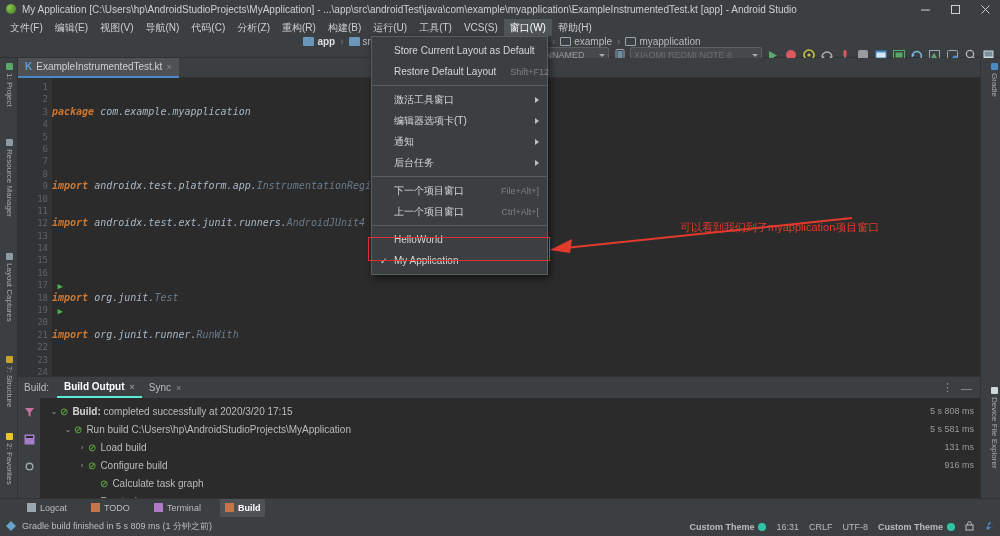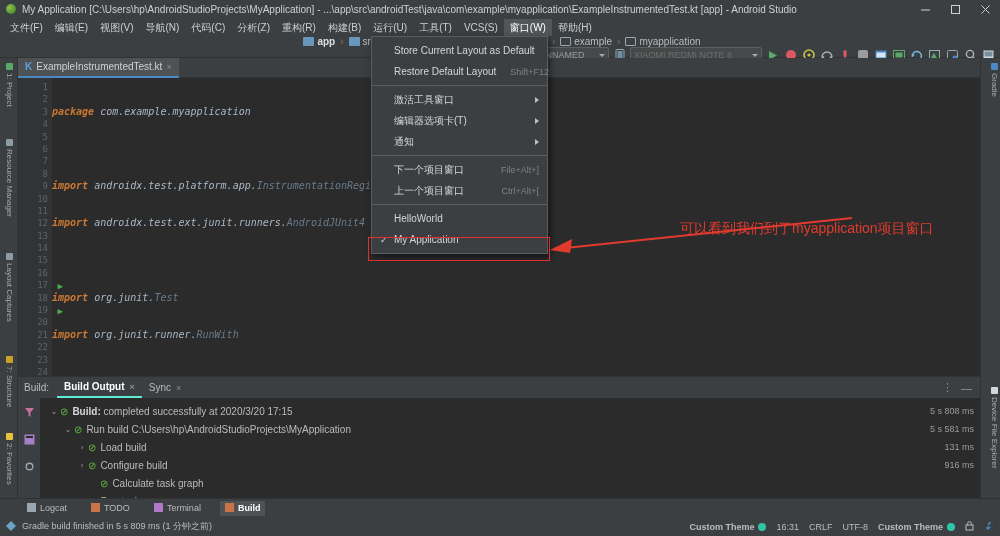--- a/index.html
+++ b/index.html
@@ -152,21 +152,21 @@
   .dd-item .arrow { margin-left: auto; width: 0; height: 0;
     border-top: 3.5px solid transparent; border-bottom: 3.5px solid transparent; border-left: 4px solid #c0c0c0; }
   .dd-item .chk { position: absolute; left: 8px; font-size: 9px; color: #d6d6d6; }
   .dd-sep { height: 1px; background: #5a5d5e; margin: 3px 0; }
 
   .redbox {
     position: absolute; left: 368px; top: 237px; width: 182px; height: 24px;
     border: 1px solid #e03030; z-index: 45; pointer-events: none;
   }
   .annot-text {
-    position: absolute; left: 680px; top: 220px; font-size: 14px; color: #e23b2e;
+    position: absolute; left: 680px; top: 220px; font-size: 11px; color: #e23b2e;
     white-space: nowrap; z-index: 45;
   }
   .arrow-svg { position: absolute; left: 520px; top: 210px; z-index: 44; }
 
   
   .buildpanel {
     position: absolute; left: 18px; right: 20px; bottom: 38px; height: 122px;
     background: #3c3f41; border-top: 1px solid #323232;
     display: flex; flex-direction: column;
   }
@@ -188,21 +188,21 @@
   .row { display: flex; align-items: center; height: 18px; padding-right: 6px; }
   .row .chev { width: 12px; text-align: center; color: #9b9b9b; font-size: 8px; }
   .row .ok { color: #62b543; font-size: 10px; margin-right: 4px; }
   .row .lbl { white-space: nowrap; }
   .row .b { font-weight: bold; color: #d6d6d6; }
   .row .dur { margin-left: auto; color: #9b9b9b; font-size: 9px; }
 
   
   .bottombar {
     position: absolute; left: 0; bottom: 19px; width: 1000px; height: 19px;
-    background: #3c3f41; display: flex; align-items: center;
+    background: #3c3f41; display: flex; 
     font-size: 9px; color: #bbbbbb; padding-left: 22px; gap: 14px;
     border-top: 1px solid #323232;
   }
   .btab { display: flex; align-items: center; gap: 4px; padding: 2px 5px; }
   .btab.active { background: #4e5254; color: #ffffff; font-weight: bold; }
 
   
   .statusbar {
     position: absolute; left: 0; bottom: 0; width: 1000px; height: 19px;
     background: #3c3f41; display: flex; align-items: center;
@@ -507,20 +507,24 @@
     <div class="dd-item">
       <span>激活工具窗口</span>
       <span class="arrow"></span>
     </div>
     <div class="dd-item">
       <span>编辑器选项卡(T)</span>
       <span class="arrow"></span>
     </div>
     <div class="dd-item">
       <span>通知</span>
+      <span class="arrow"></span>
+    </div>
+    <div class="dd-item">
+      <span>后台任务</span>
       <span class="arrow"></span>
     </div>
     <div class="dd-sep"></div>
     <div class="dd-item">
       <span>下一个项目窗口</span>
       <span class="sc">File+Alt+]</span>
     </div>
     <div class="dd-item">
       <span>上一个项目窗口</span>
       <span class="sc">Ctrl+Alt+[</span>

